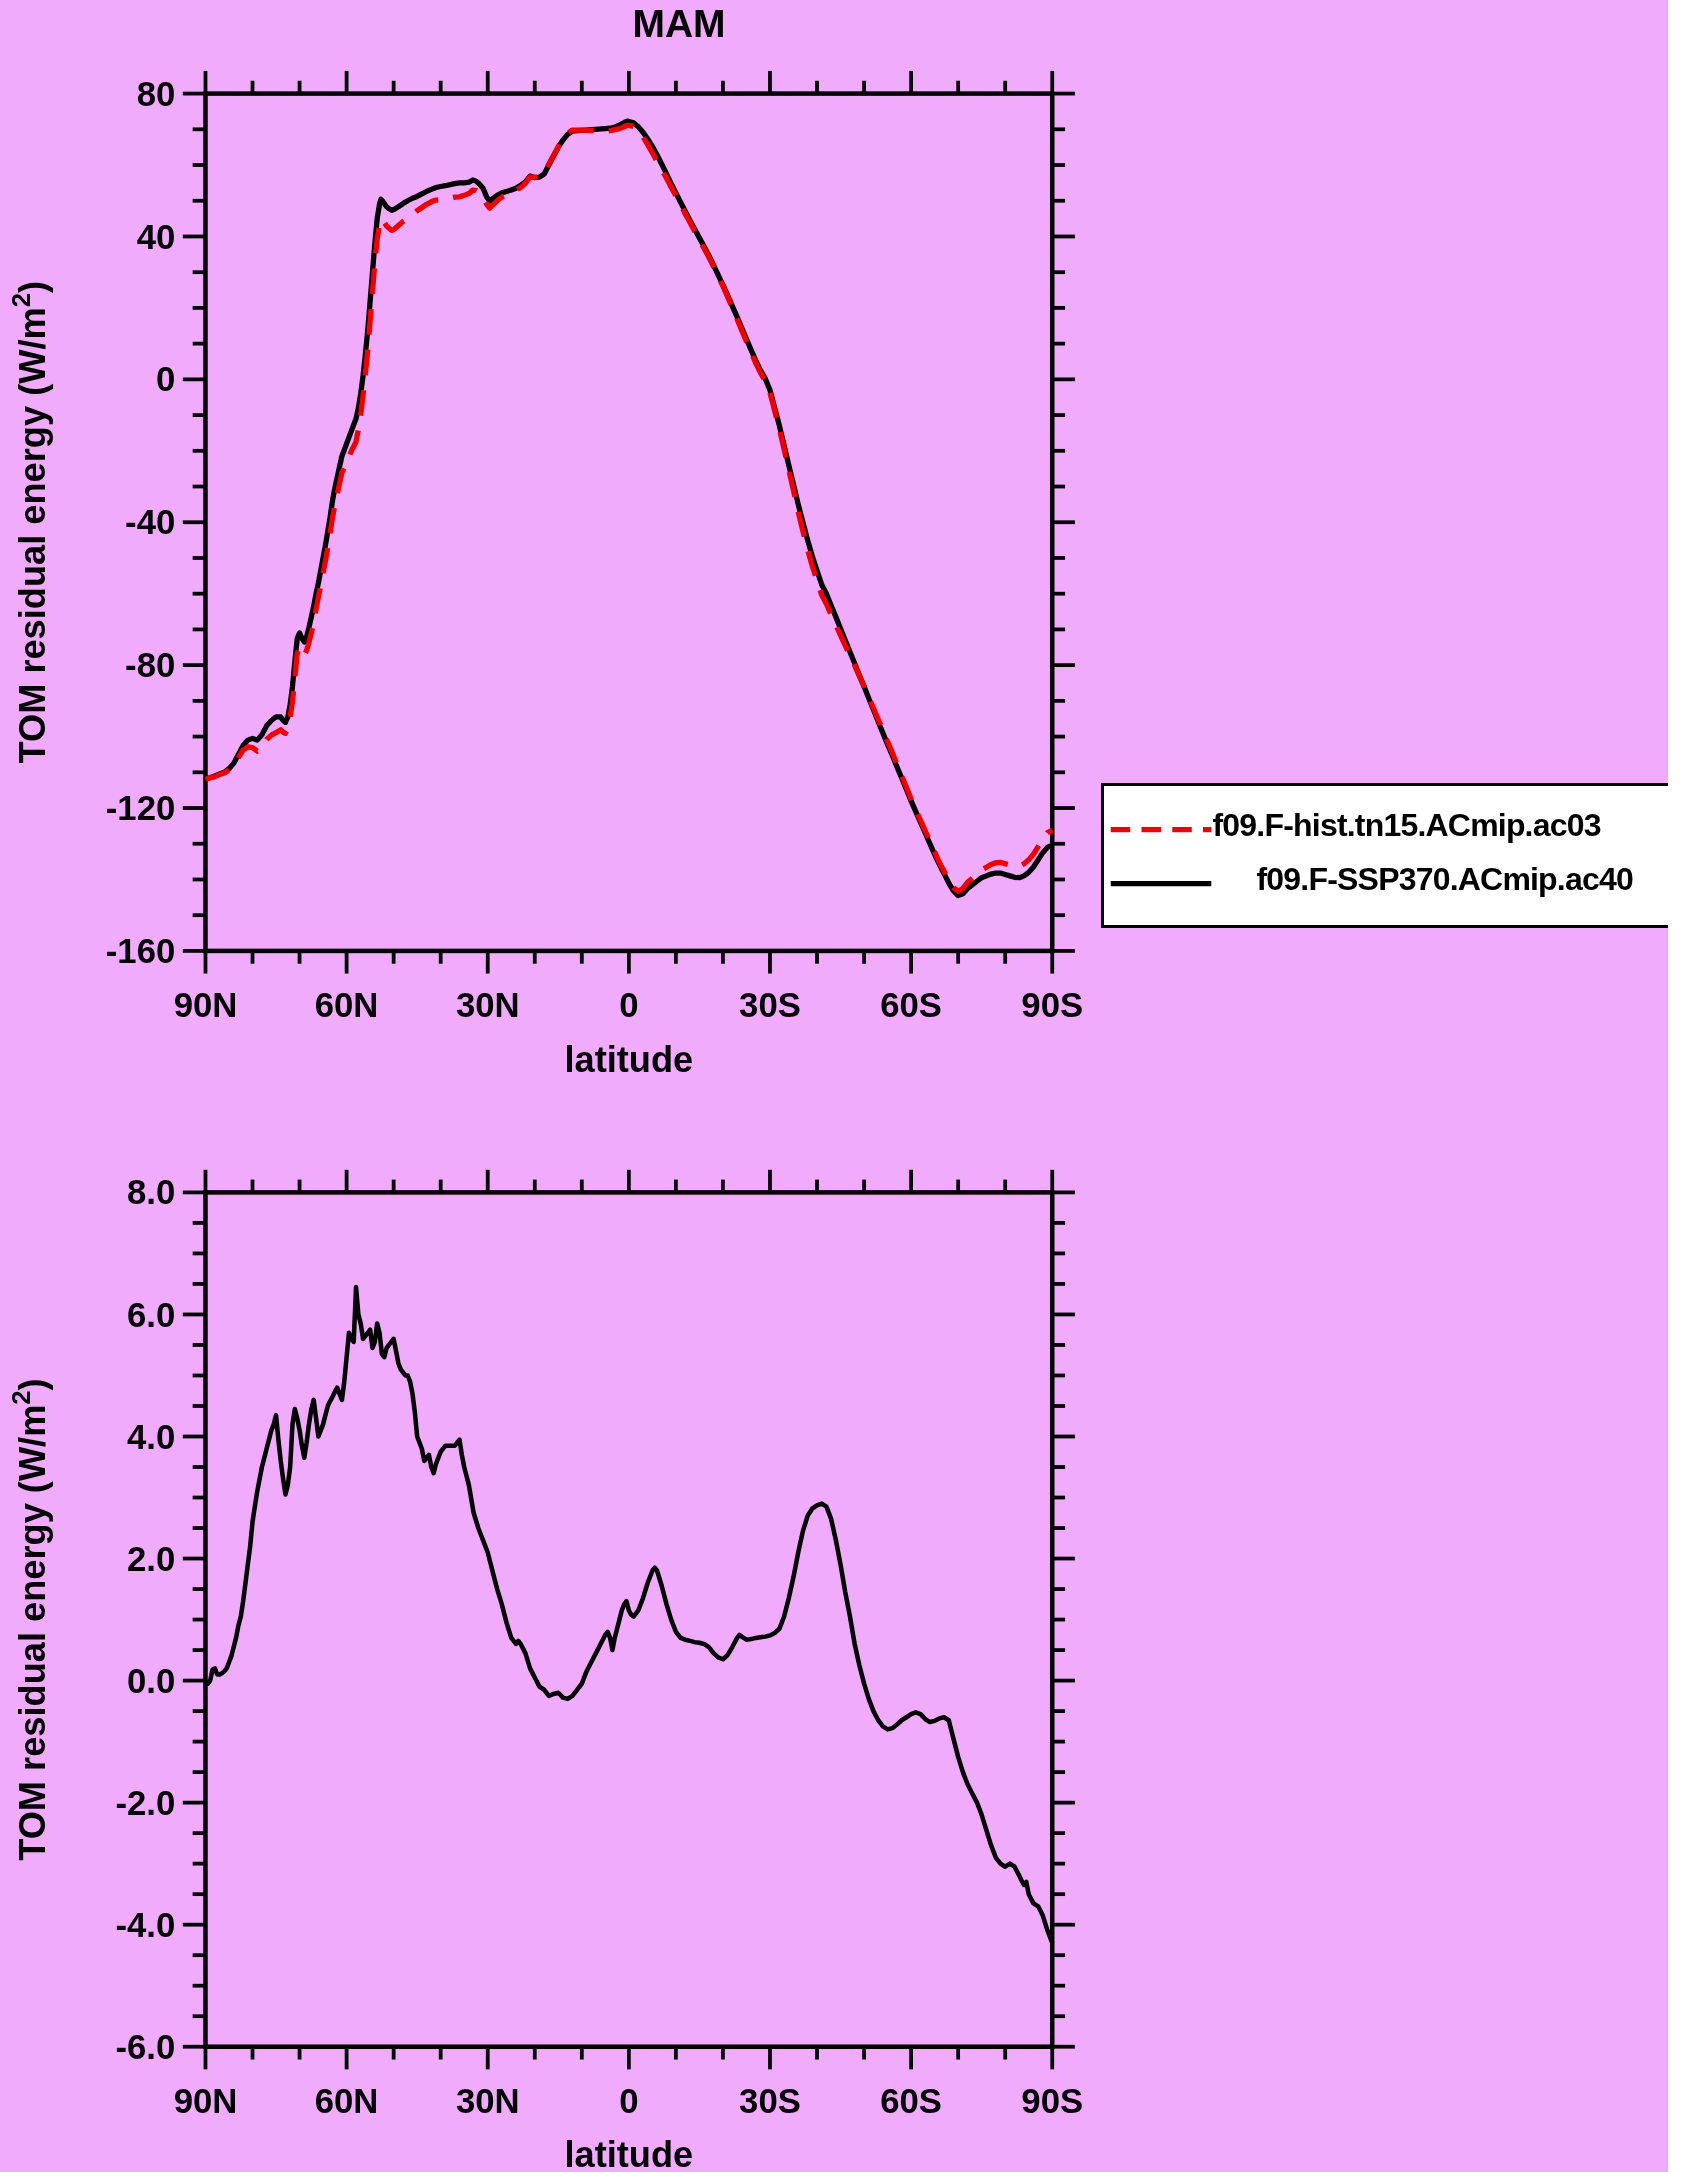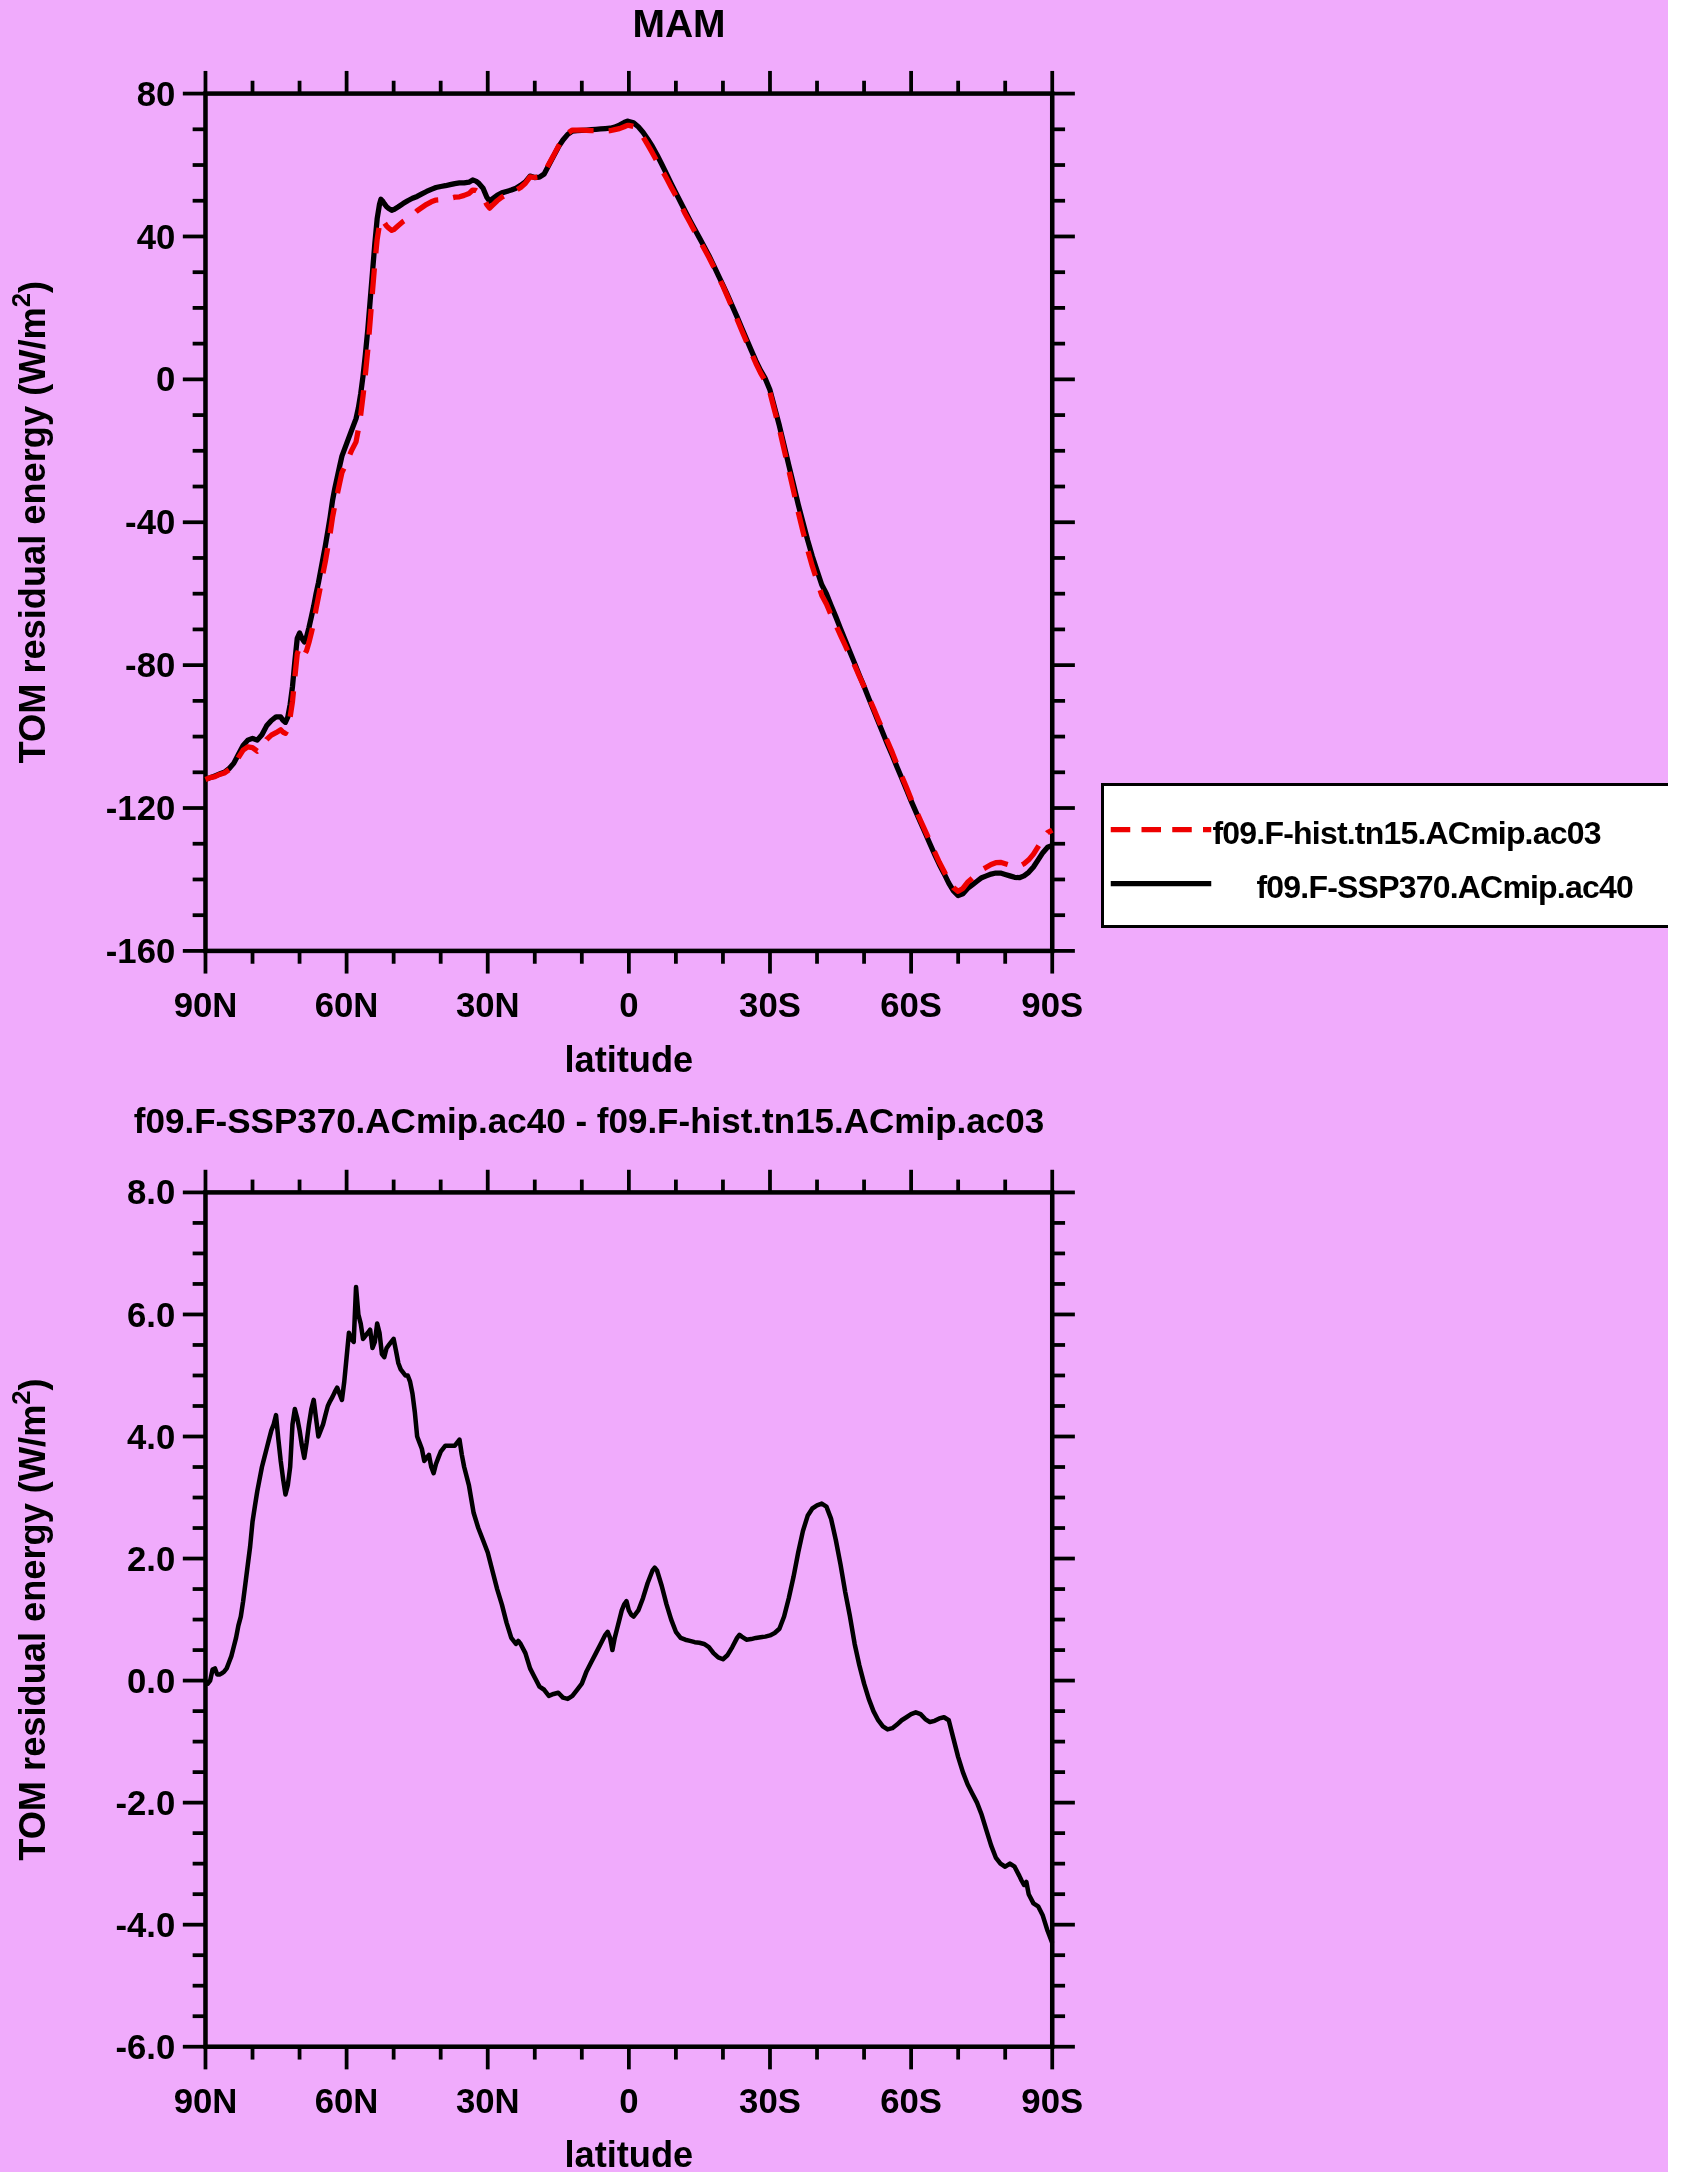--- a/index.html
+++ b/index.html
@@ -3,21 +3,21 @@
 <meta charset="utf-8">
 <style>
   html,body{margin:0;padding:0;background:#ffffff;}
   body{font-family:"Liberation Sans", sans-serif;}
   #figure{position:relative;width:1668px;height:2172px;background:#f0abfc;overflow:hidden;}
   .chart-svg{position:absolute;left:0;top:0;}
   .fig-title{position:absolute;font-weight:bold;color:#000;text-align:center;white-space:nowrap;}
   #top-title{left:226px;top:1.5px;width:906px;font-size:39px;}
   #diff-title{left:0px;top:1101px;width:1178px;font-size:35px;}
   #legend{position:absolute;left:1101px;top:783px;width:602px;height:145px;border:3px solid #000;box-sizing:border-box;background:#fff;}
-  .legend-row{position:absolute;left:0;width:100%;height:45px;display:flex;align-items:flex-end;}
+  .legend-row{position:absolute;left:0;width:100%;height:45px;display:flex;align-items:flex-start;}
   .legend-row.row-0{top:21px;}
   .legend-row.row-1{top:75px;gap:44px;}
   .legend-sample{width:104px;height:45px;margin-left:4.5px;flex:0 0 auto;}
   .legend-label{font-weight:bold;font-size:32px;color:#000;white-space:nowrap;letter-spacing:-0.8px;}
 </style>
 </head>
 <body>
 
 <div id="figure">
   <div id="top-title" class="fig-title">MAM</div>
@@ -242,21 +242,20 @@
         <line x1="1394" y1="2590.714285714286" x2="1411" y2="2590.714285714286" stroke="#000" stroke-width="5"></line>
         <line x1="272" y1="2631.142857142857" x2="255" y2="2631.142857142857" stroke="#000" stroke-width="5"></line>
         <line x1="1394" y1="2631.142857142857" x2="1411" y2="2631.142857142857" stroke="#000" stroke-width="5"></line>
         <line x1="272" y1="2671.5714285714284" x2="255" y2="2671.5714285714284" stroke="#000" stroke-width="5"></line>
         <line x1="1394" y1="2671.5714285714284" x2="1411" y2="2671.5714285714284" stroke="#000" stroke-width="5"></line>
         <text x="833" y="2872" text-anchor="middle" font-size="48" font-weight="bold" fill="#000">latitude</text>
         <text transform="rotate(-90 60 2146)" x="60" y="2146" text-anchor="middle" font-size="48" font-weight="bold" fill="#000"><tspan>TOM residual energy (W/m</tspan><tspan dy="-20" font-size="34">2</tspan><tspan dy="20">)</tspan></text>
         <path d="M272.0 2226.9L275.1 2230.9L278.2 2226.9L281.4 2212.3L284.5 2210.7L287.6 2218.8L290.7 2218.8L293.8 2217.2L296.9 2214.7L300.1 2210.7L303.2 2202.6L306.3 2194.5L309.4 2182.4L312.5 2170.3L315.6 2154.1L318.8 2142.0L321.9 2121.7L325.0 2097.5L328.1 2073.2L331.2 2049.0L334.3 2016.6L337.4 1996.4L340.6 1976.2L343.7 1960.0L346.8 1943.9L349.9 1931.7L353.0 1919.6L356.1 1907.5L359.3 1895.3L362.4 1887.3L365.5 1875.1L368.6 1907.5L371.7 1935.8L374.9 1960.0L378.0 1980.2L381.1 1968.1L384.2 1943.9L387.3 1887.3L390.4 1867.0L393.6 1879.2L396.7 1895.3L399.8 1915.6L402.9 1931.7L406.0 1911.5L409.1 1887.3L412.3 1867.0L415.4 1854.9L418.5 1879.2L421.6 1903.4L424.7 1895.3L427.8 1887.3L430.9 1875.1L434.1 1863.0L437.2 1856.5L440.3 1850.9L443.4 1844.4L446.5 1838.7L449.6 1846.8L452.8 1854.9L455.9 1830.7L459.0 1798.3L462.1 1766.0L465.2 1774.1L468.4 1778.1L471.5 1705.3L474.6 1741.7L477.7 1753.8L480.8 1774.1L483.9 1770.0L487.1 1766.0L490.2 1761.9L493.3 1786.2L496.4 1778.1L499.5 1753.8L502.6 1766.0L505.8 1794.3L508.9 1798.3L512.0 1786.2L515.1 1782.1L518.2 1778.1L521.3 1774.1L524.5 1790.2L527.6 1806.4L530.7 1814.5L533.8 1818.5L536.9 1822.6L540.0 1822.6L543.1 1830.7L546.3 1846.8L549.4 1871.1L552.5 1903.4L555.6 1911.5L558.7 1919.6L561.9 1935.8L565.0 1931.7L568.1 1927.7L571.2 1943.9L574.3 1951.9L577.4 1939.8L580.5 1931.7L583.7 1923.6L589.9 1915.6L596.1 1915.6L602.4 1915.6L608.6 1907.5L611.7 1927.7L614.8 1943.9L621.1 1968.1L627.3 2004.5L633.5 2024.7L639.8 2040.9L646.0 2057.1L652.2 2081.3L658.5 2105.6L664.7 2125.8L670.9 2150.0L677.2 2170.3L683.4 2178.3L686.5 2174.3L689.6 2178.3L695.9 2190.5L702.1 2210.7L708.3 2222.8L714.6 2234.9L720.8 2239.0L727.0 2247.1L733.3 2244.6L739.5 2243.0L745.7 2249.5L752.0 2251.1L758.2 2247.1L764.4 2239.0L770.7 2230.9L776.9 2214.7L783.1 2202.6L789.4 2190.5L795.6 2178.3L801.8 2166.2L804.9 2162.2L808.1 2170.3L811.2 2186.4L814.3 2170.3L817.4 2158.1L820.5 2146.0L823.6 2133.9L826.8 2125.8L829.9 2121.7L833.0 2133.9L836.1 2139.5L839.2 2142.0L845.5 2133.9L851.7 2117.7L857.9 2097.5L864.2 2081.3L867.3 2077.3L870.4 2081.3L876.6 2101.5L882.9 2125.8L889.1 2146.0L895.3 2162.2L901.6 2170.3L907.8 2172.7L914.0 2174.3L920.3 2175.9L926.5 2176.7L932.7 2178.3L939.0 2182.4L945.2 2190.5L951.4 2196.1L957.7 2198.6L963.9 2192.9L970.1 2182.4L976.4 2170.3L979.5 2166.2L982.6 2168.6L988.8 2172.7L995.1 2171.9L1001.3 2170.3L1007.5 2169.4L1013.8 2168.6L1020.0 2167.0L1026.2 2163.8L1032.5 2158.1L1038.7 2142.0L1044.9 2117.7L1051.2 2089.4L1057.4 2057.1L1063.6 2028.8L1069.9 2008.5L1076.1 1998.8L1082.3 1994.8L1088.6 1992.4L1094.8 1996.4L1101.0 2012.6L1107.3 2040.9L1113.5 2073.2L1119.7 2109.6L1126.0 2142.0L1132.2 2178.3L1138.4 2206.6L1144.7 2230.9L1150.9 2251.1L1157.1 2267.3L1163.4 2279.4L1169.6 2287.5L1175.8 2291.5L1182.1 2289.9L1188.3 2285.1L1194.5 2279.4L1200.8 2275.4L1207.0 2271.3L1213.2 2268.9L1219.5 2271.3L1225.7 2277.8L1231.9 2281.8L1238.2 2280.2L1244.4 2277.0L1250.6 2275.4L1256.9 2279.4L1263.1 2303.7L1269.3 2327.9L1275.6 2348.1L1281.8 2364.3L1288.0 2376.4L1294.3 2388.6L1300.5 2404.7L1306.7 2425.0L1313.0 2445.2L1319.2 2461.3L1325.4 2469.4L1331.7 2473.5L1337.9 2469.4L1344.1 2473.5L1350.4 2485.6L1353.5 2492.1L1356.6 2497.7L1359.7 2493.7L1362.8 2509.9L1369.1 2522.0L1375.3 2526.0L1381.5 2538.2L1387.8 2558.4L1394.0 2574.5" fill="none" stroke="#000000" stroke-width="6" stroke-linejoin="round"></path>
       </g>
     </svg>
-  <div id="diff-title" class="fig-title">f09.F-SSP370.ACmip.ac40 - f09.F-hist.tn15.ACmip.ac03</div>
   <div id="legend">
     <div class="legend-row row-0">
       <svg class="legend-sample" viewBox="0 0 138 60">
         <line class="legend-line" x1="2" y1="30" x2="136" y2="30" stroke="#ee0000" stroke-width="7" stroke-dasharray="26 15"></line>
       </svg>
       <span class="legend-label">f09.F-hist.tn15.ACmip.ac03</span>
     </div>
     <div class="legend-row row-1">
       <svg class="legend-sample" viewBox="0 0 138 60">
         <line class="legend-line" x1="2" y1="30" x2="136" y2="30" stroke="#000000" stroke-width="7"></line>

